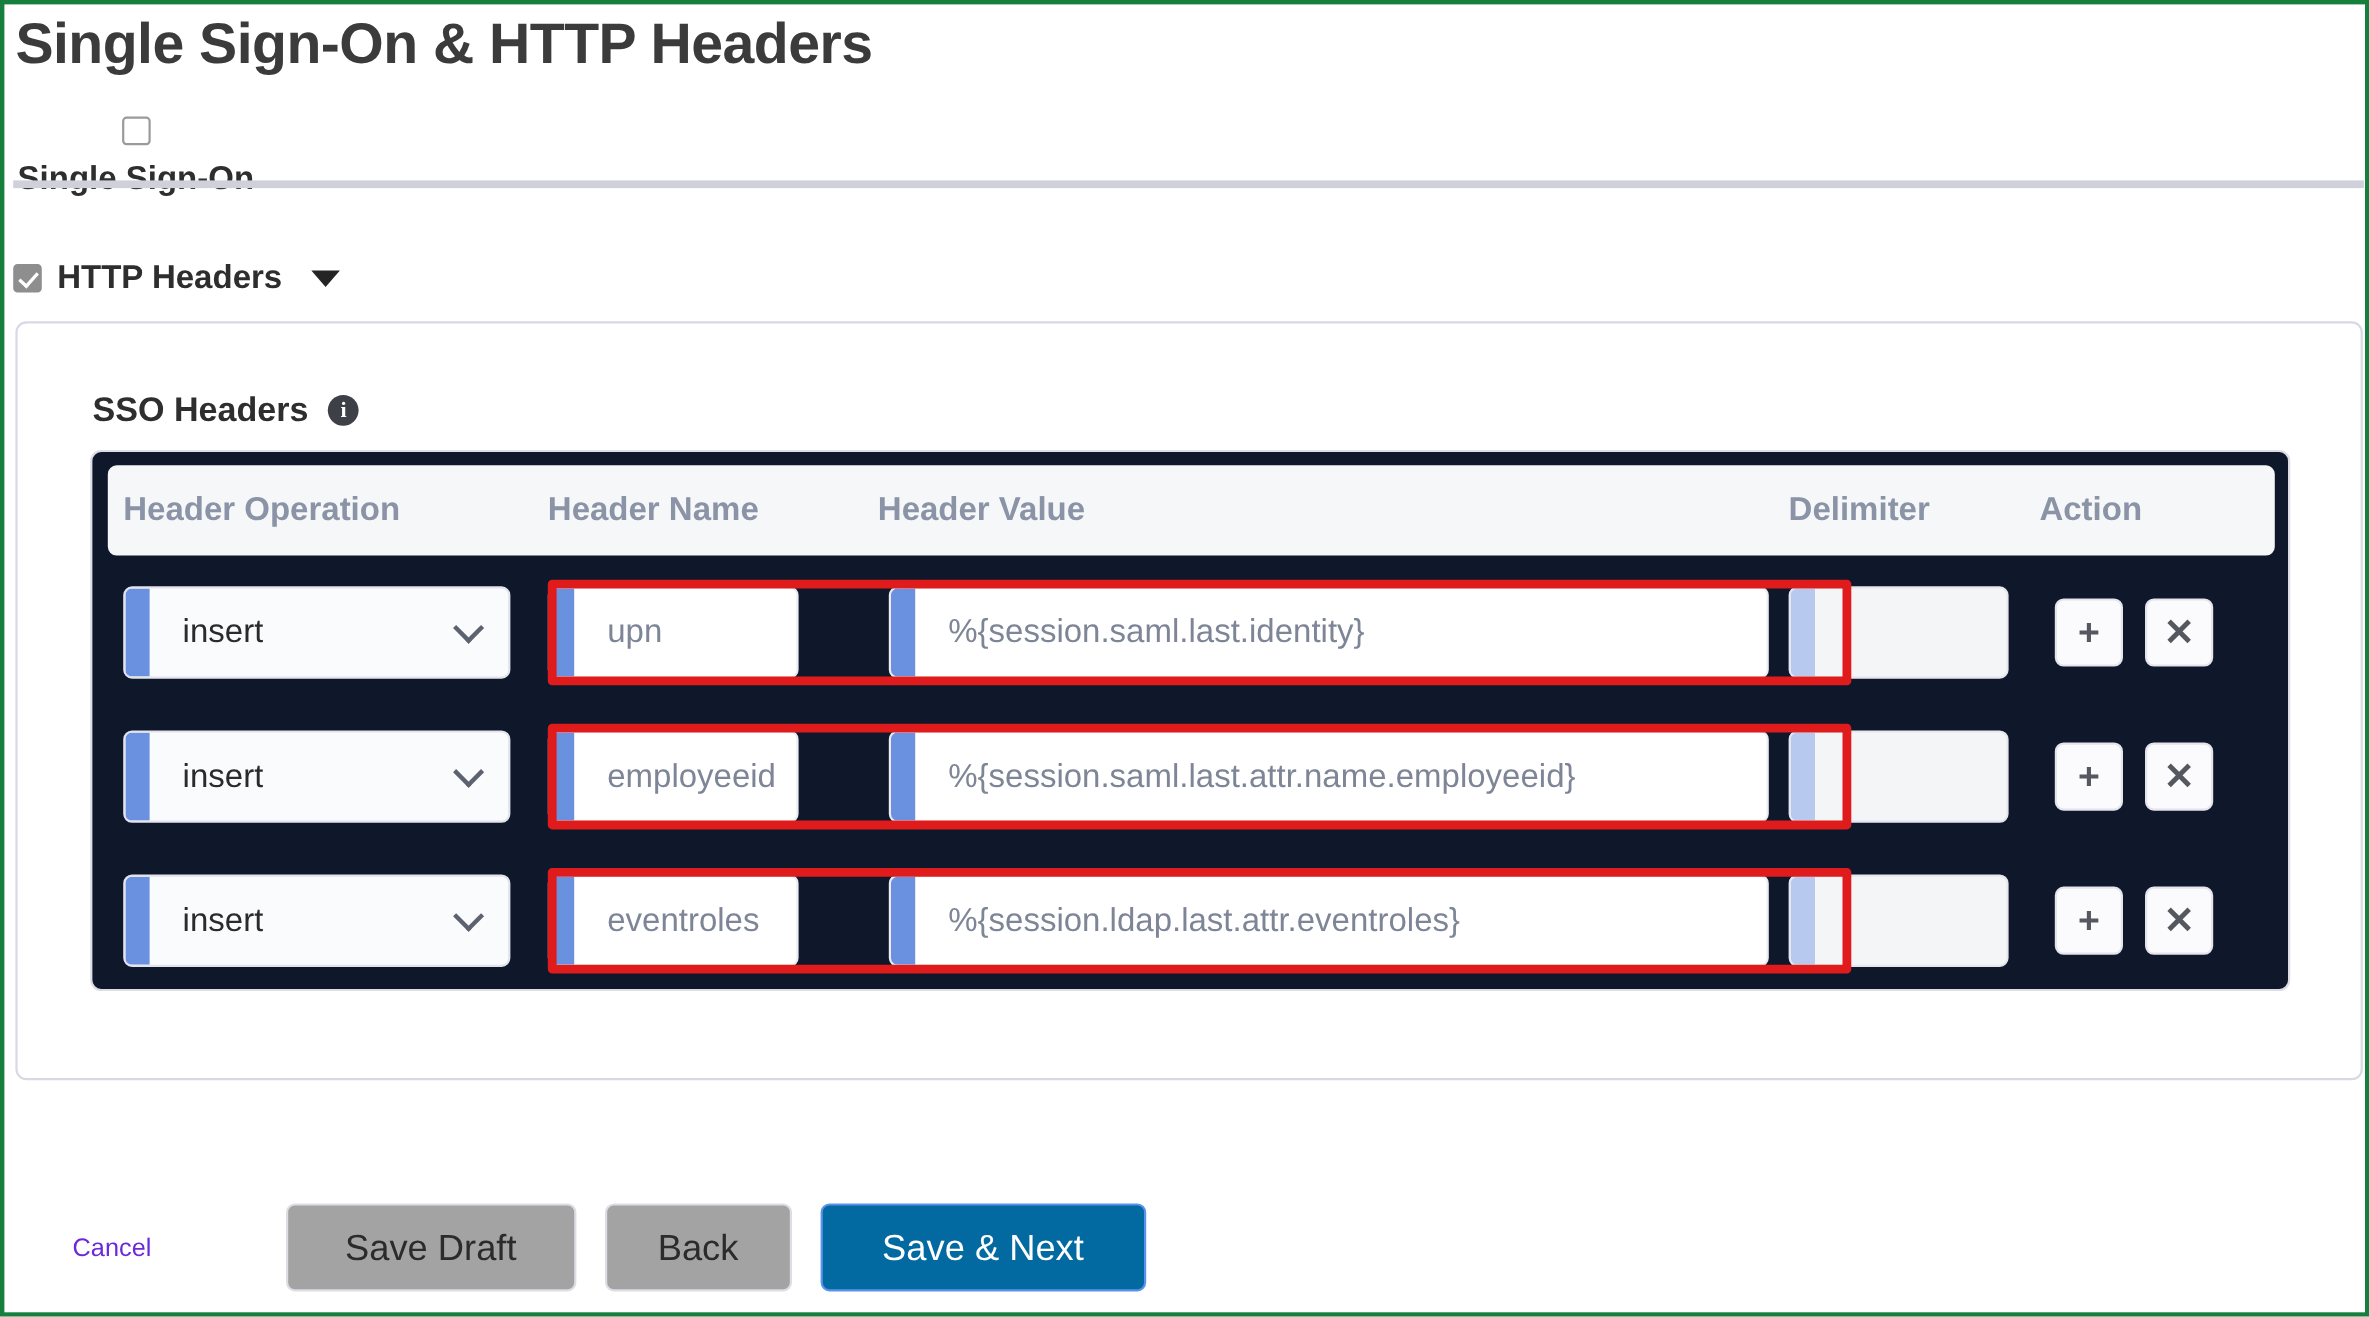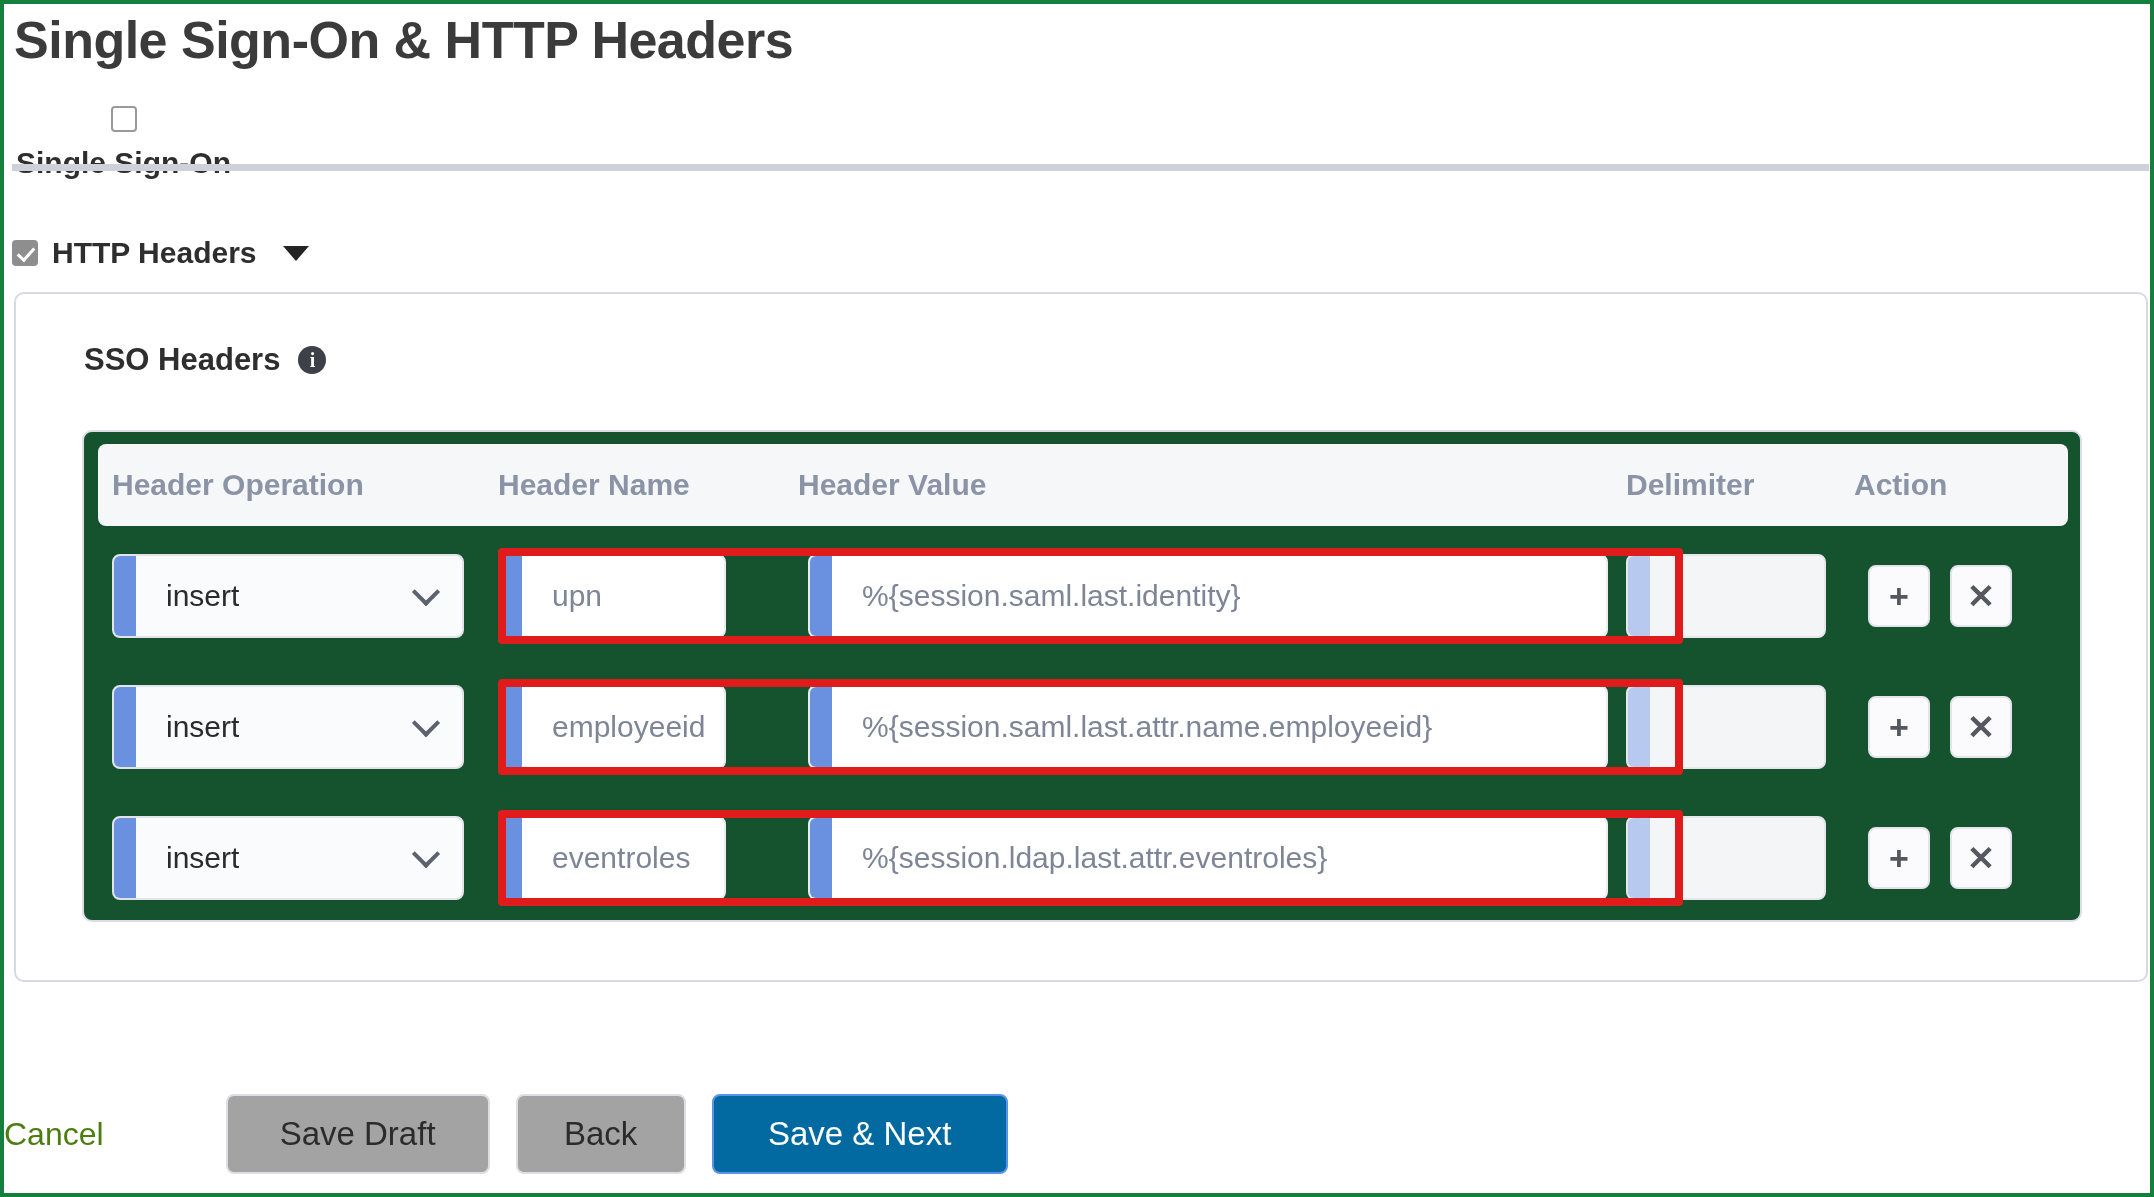--- a/index.html
+++ b/index.html
@@ -114,21 +114,21 @@
     width: 2134px;
     height: 690px;
     box-sizing: border-box;
     background: #ffffff;
     border: 2px solid #d8d9e3;
     border-radius: 10px;
   }
   .panel-heading {
     position: absolute;
     left: 68px;
-    top: 48px;
+    top: 61px;
     display: flex;
     align-items: center;
     gap: 18px;
   }
   .panel-heading .txt {
     font-size: 31px;
     font-weight: bold;
     color: #2e2e2e;
     white-space: nowrap;
   }
@@ -145,27 +145,27 @@
     align-items: center;
     justify-content: center;
     line-height: 1;
     flex: 0 0 auto;
   }
 
   
   .table-card {
     position: absolute;
     left: 66px;
-    top: 136px;
+    top: 115px;
     width: 2000px;
     height: 492px;
     box-sizing: border-box;
     border: 2px solid #dcdde6;
     border-radius: 10px;
-    background: #14532d;
+    background: #0f172a;
   }
 
   
   .thead {
     position: absolute;
     left: 14px;
     top: 12px;
     width: 1970px;
     height: 82px;
     background: #f6f7f9;
@@ -278,22 +278,23 @@
   .footer {
     position: absolute;
     left: 0;
     top: 1066px;
     width: 2148px;
     height: 128px;
     display: flex;
     align-items: center;
   }
   .btn-cancel {
-    font-size: 32px;
-    color: #4d7c0f;
+    margin-left: 62px;
+    font-size: 23px;
+    color: #6d28d9;
     cursor: pointer;
     white-space: nowrap;
   }
   .btn {
     box-sizing: border-box;
     height: 80px;
     border-radius: 8px;
     display: flex;
     align-items: center;
     justify-content: center;

